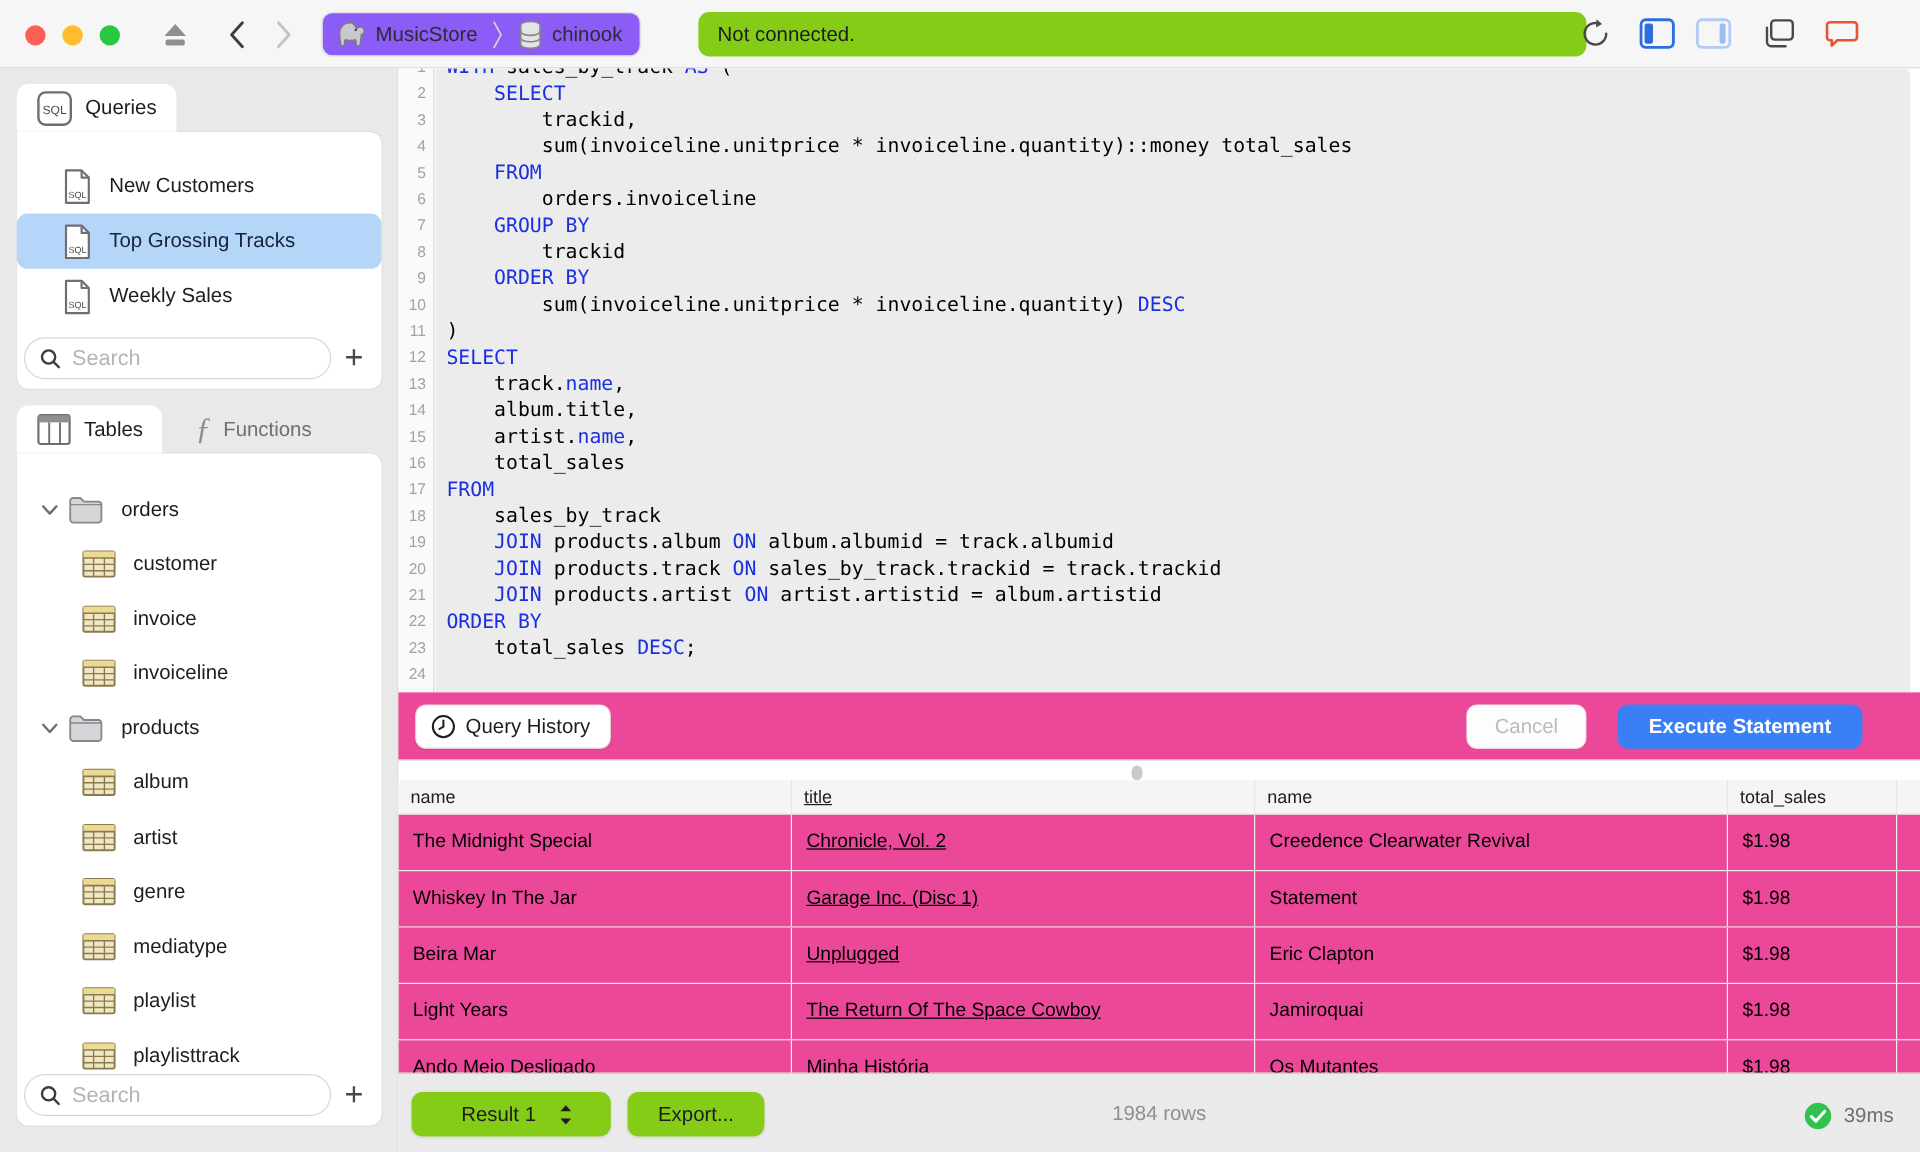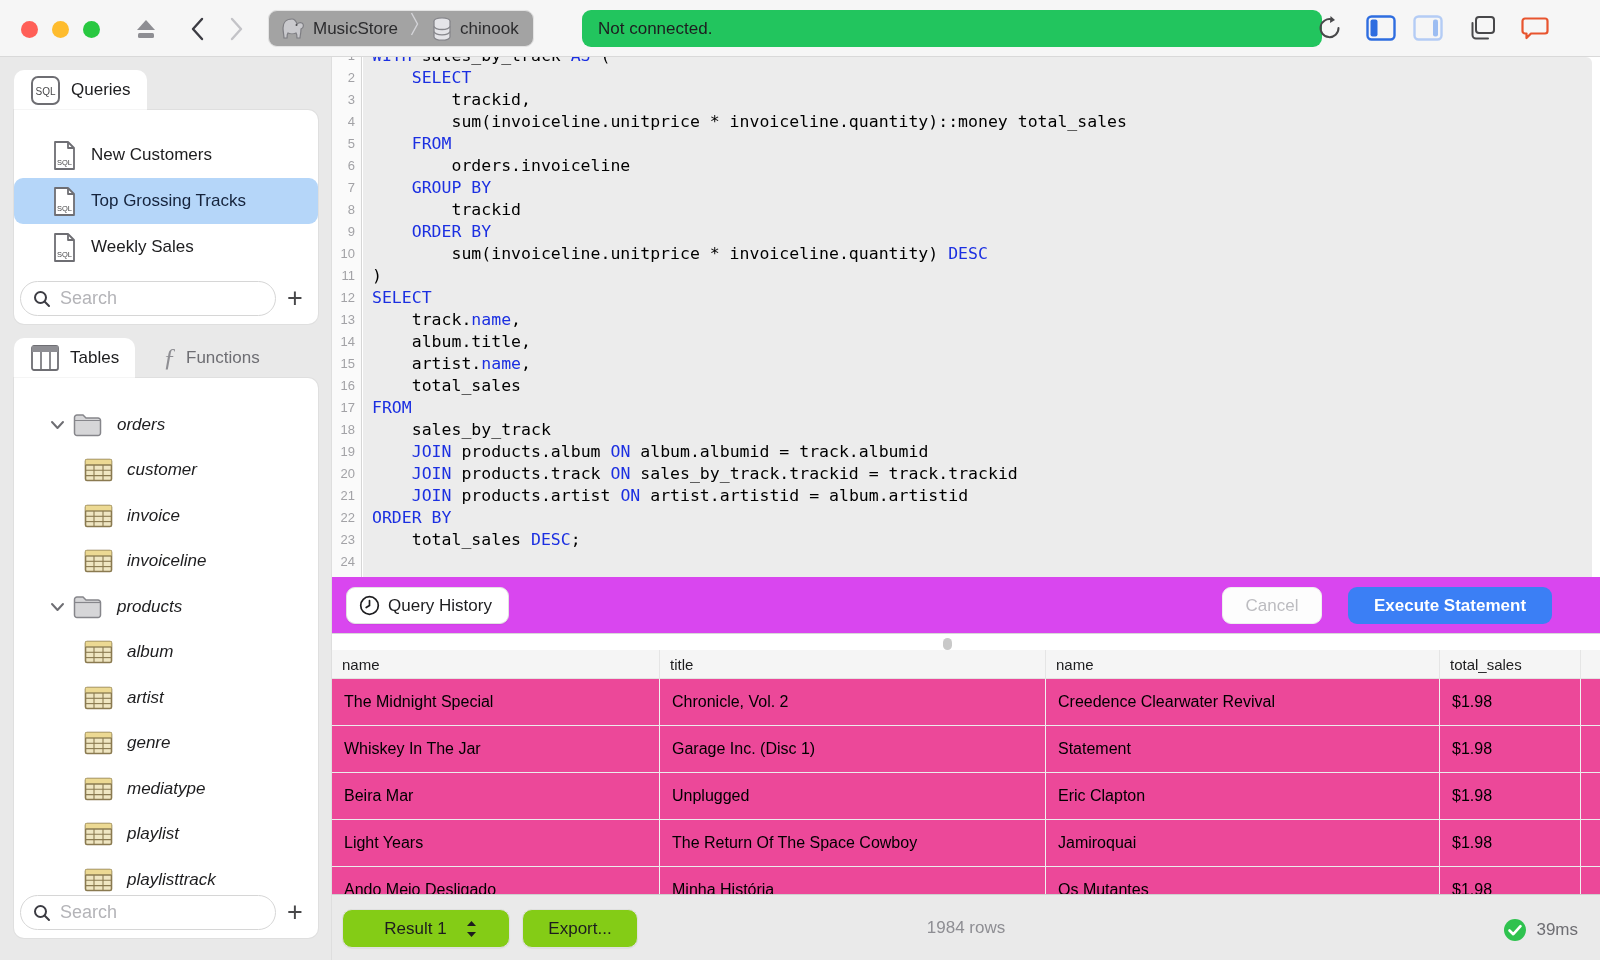--- a/index.html
+++ b/index.html
@@ -9,75 +9,75 @@
   
   .toolbar { position:absolute; top:0; left:0; width:1600px; height:57px; background:#f6f6f6; border-bottom:1px solid #d9d9d9; }
   .traffic { position:absolute; top:21px; width:17px; height:17px; border-radius:50%; }
   .t-red { left:21px; background:#ff5f57; }
   .t-yellow { left:52px; background:#febc2e; }
   .t-green { left:83px; background:#28c840; }
   .tb-icon { position:absolute; top:0; height:57px; display:flex; align-items:center; justify-content:center; }
   .eject { left:128px; width:36px; }
   .nav-back { left:180px; width:34px; }
   .nav-fwd { left:220px; width:34px; }
-  .crumb-pill { position:absolute; left:268px; top:10px; height:37px; background:#a3a3a3; border:1px solid #e3e3e3; border-radius:9px; display:flex; padding:0 14px 0 10px; gap:8px; box-shadow:0 0 1px rgba(0,0,0,.06); }
+  .crumb-pill { position:absolute; left:268px; top:10px; height:37px; background:#8b5cf6; border:1px solid #e3e3e3; border-radius:9px; display:flex; align-items:center; padding:0 14px 0 10px; gap:8px; box-shadow:0 0 1px rgba(0,0,0,.06); }
   .crumb-seg { display:flex; align-items:center; gap:7px; font-size:17px; color:#2c2c2e; }
   .crumb-sep { color:#d0d0d0; margin:0 4px; }
-  .status-pill { position:absolute; left:582px; top:10px; width:740px; height:37px; background:#22c55e; border-radius:9px; display:flex; align-items:center; padding:0 16px; font-size:17px; color:#1d1d1f; }
+  .status-pill { position:absolute; left:582px; top:10px; width:740px; height:37px; background:#84cc16; border-radius:9px; display:flex; align-items:center; padding:0 16px; font-size:17px; color:#1d1d1f; }
   .right-ic { position:absolute; top:14px; width:30px; height:28px; display:flex; align-items:center; justify-content:center; }
 
   
   .sidebar { position:absolute; top:57px; left:0; width:332px; height:903px; background:#e9e9e9; border-right:1px solid #dedede; }
   .card-tab { position:absolute; background:#fff; border-radius:10px 10px 0 0; display:flex; align-items:center; gap:10px; font-size:17px; color:#1d1d1f; padding:0 16px; height:40px; }
   .card-tab.inactive { background:transparent; color:#6e6e73; }
   .card-body { position:absolute; background:#fff; border-radius:0 10px 10px 10px; box-shadow:0 0 0 1px rgba(0,0,0,.04); }
   .q-tab { left:14px; top:13px; }
   .q-body { left:14px; top:53px; width:304px; height:214px; }
   .q-list { position:absolute; top:22px; left:0; right:0; }
   .q-item { height:46px; display:flex; align-items:center; gap:14px; padding-left:38px; font-size:17px; color:#1d1d1f; border-radius:9px; }
   .q-item.selected { background:#b5d6f9; color:#15233c; }
   .panel-search { position:absolute; left:6px; right:42px; bottom:8px; height:35px; background:#fff; border:1px solid #d6d6d6; border-radius:18px; display:flex; align-items:center; padding:0 12px; gap:9px;margin-top:37px; }
   .panel-search .ph { color:#b4b4b8; font-size:18px; }
   .plus-btn { position:absolute; right:8px; bottom:8px; width:30px; height:35px; display:flex; align-items:center; justify-content:center; font-size:27px; color:#48484a; font-weight:300; }
   .t-tab { left:14px; top:281px; }
   .f-tab { left:147px; top:281px; }
   .t-body { left:14px; top:321px; width:304px; height:560px; overflow:hidden; }
-  .tree { position:absolute; top:24px; left:16px; right:0;font-style:italic; }
+  .tree { position:absolute; top:24px; left:0; right:0; }
   .tree-row { height:45.5px; display:flex; align-items:center; font-size:17px; color:#1d1d1f; }
   .tree-row .chev { width:22px; margin-left:16px; display:flex; justify-content:center; }
   .tree-row.folder .icon { margin-left:4px; }
   .tree-row.table .icon { margin-left:54px; }
   .tree-row .lbl { margin-left:14px; }
 
   
   .main { position:absolute; left:332px; top:57px; width:1268px; height:903px; background:#fff; }
   .editor { position:absolute; top:0; left:0; width:1268px; height:520px; overflow:hidden; }
   .gutter { position:absolute; top:0; left:0; width:30px; height:520px; background:#fafafa; border-right:1px solid #d6d6d6; }
   .gutter-nums { position:absolute; top:-12px; right:6px; text-align:right; }
   .gutter-nums div { height:22px; line-height:22px; font-size:13px; color:#a2a2a6; font-family:"Liberation Sans",sans-serif; }
   .code-bg { position:absolute; top:0; left:31px; right:8px; height:520px; background:#ececec; border-radius:0 6px 0 0; }
   .code-lines { position:absolute; top:-12px; left:40px; }
   .code-lines div { height:22px; line-height:22px; font-family:"DejaVu Sans Mono",monospace; font-size:16.5px; white-space:pre; color:#000; }
   .kw { color:#1b2fe1; }
 
-  .actions-row { position:absolute; top:520px; left:0; width:1268px; height:56px; background:#d946ef; }
+  .actions-row { position:absolute; top:520px; left:0; width:1268px; height:56px; background:#ec4899; }
   .btn { border-radius:9px; display:flex; align-items:center; justify-content:center; font-size:17px; }
   .btn-history { position:absolute; left:14px; top:10px; height:37px; padding:0 16px 0 12px; gap:8px; background:#fff; border:1px solid #e2e2e2; box-shadow:0 1px 1px rgba(0,0,0,.05); color:#1d1d1f; }
   .btn-cancel { position:absolute; right:278px; top:10px; width:100px; height:37px; background:#fdfdfd; border:1px solid #eeeeee; color:#bcbcc0; }
   .btn-execute { position:absolute; right:48px; top:10px; width:204px; height:37px; background:#3b7ff5; color:#fff; font-weight:bold; }
 
   .split-divider { position:absolute; top:576px; left:0; width:1268px; height:1px; background:#d8d8d8; }
   .drag-dot { position:absolute; top:581px; left:611px; width:9px; height:12px; border-radius:5px; background:#c9c9c9; }
 
   .results { position:absolute; top:593px; left:0; width:1268px; height:244px; overflow:hidden; }
   .res-header { display:flex; height:29px; background:#f5f5f5; border-bottom:1px solid #e2e2e2; }
   .res-header .hcell { font-size:15px; color:#1d1d1f; padding:6px 0 0 10px; border-right:1px solid #e5e5e5; }
   .res-row { display:flex; height:47px; border-bottom:1px solid #ececec; background:#ec4899; }
   .res-row .cell { font-size:16px; color:#000; padding:14px 0 0 12px; border-right:1px solid #f0f0f0; overflow:hidden; white-space:nowrap; }
-  .c0 { width:328px; } .c1 { width:386px; } .c2 { width:394px; } .c3 { width:141px; } .c4 { flex:1; border-right:none !important; }
+  .c0 { width:328px; } .c1 { width:386px;text-decoration:underline; } .c2 { width:394px; } .c3 { width:141px; } .c4 { flex:1; border-right:none !important; }
 
   .statusbar { position:absolute; top:837px; left:0; width:1268px; height:66px; background:#eaeaea; border-top:1px solid #cfcfcf; }
   .sb-btn { position:absolute; top:14px; height:39px; background:#84cc16; border:1px solid #e0e0e0; border-radius:10px; box-shadow:0 1px 1px rgba(0,0,0,.05); display:flex; align-items:center; justify-content:center; font-size:17px; color:#1d1d1f; }
   .sb-result { left:10px; width:168px; gap:18px; padding-left:10px; }
   .sb-export { left:190px; width:116px;text-align:right; }
   .sb-rows { position:absolute; top:23px; left:0; width:1268px; text-align:center; font-size:17px; color:#8e8e93; }
   .sb-time { position:absolute; top:23px; right:22px; display:flex; align-items:center; gap:9px; font-size:17px; color:#6e6e73; }
 
   svg { display:block; }
 </style>

